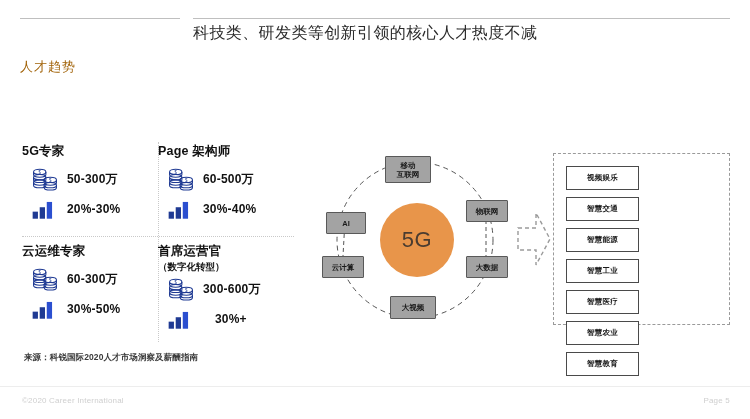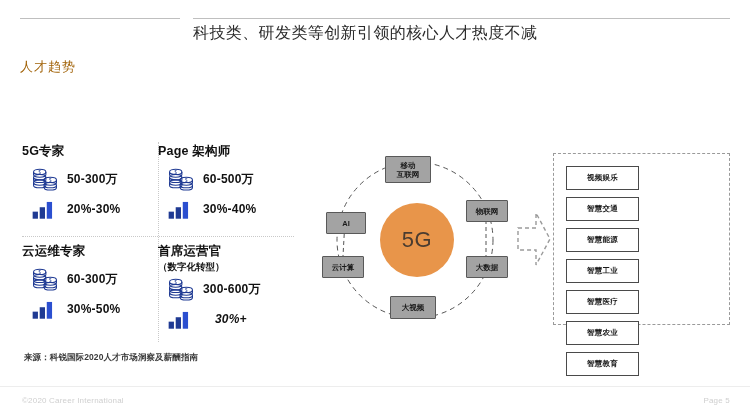--- a/index.html
+++ b/index.html
@@ -247,21 +247,21 @@
           <text x="23" y="16" font-size="5" fill="#1f3a93" text-anchor="middle" font-family="Liberation Sans, sans-serif">$</text>
         </svg>
         <span class="val">300-600万</span>
       </div>
       <div class="row pct">
         <svg class="ico" viewBox="0 0 34 26">
           <rect x="3" y="16" width="6" height="8" fill="#1f3a93"></rect>
           <rect x="11" y="11" width="6" height="13" fill="#1f3a93"></rect>
           <rect x="19" y="5" width="6" height="19" fill="#2b4fd0"></rect>
         </svg>
-        <span class="val" style="padding-left:12px;font-style:italic;">30%+</span>
+        <span class="val" style="padding-left:12px;">30%+</span>
       </div>
     </div>
   </div>
 
   <div class="source">来源：科锐国际2020人才市场洞察及薪酬指南</div>
 
   <div class="diagram">
     <svg class="dgm-svg" width="200" height="185">
       <circle cx="97" cy="92" r="78" fill="none" stroke="#555" stroke-width="1" stroke-dasharray="5,4"></circle>
       <line x1="27" y1="72" x2="25" y2="108" stroke="#555" stroke-width="1" stroke-dasharray="4,3"></line>

